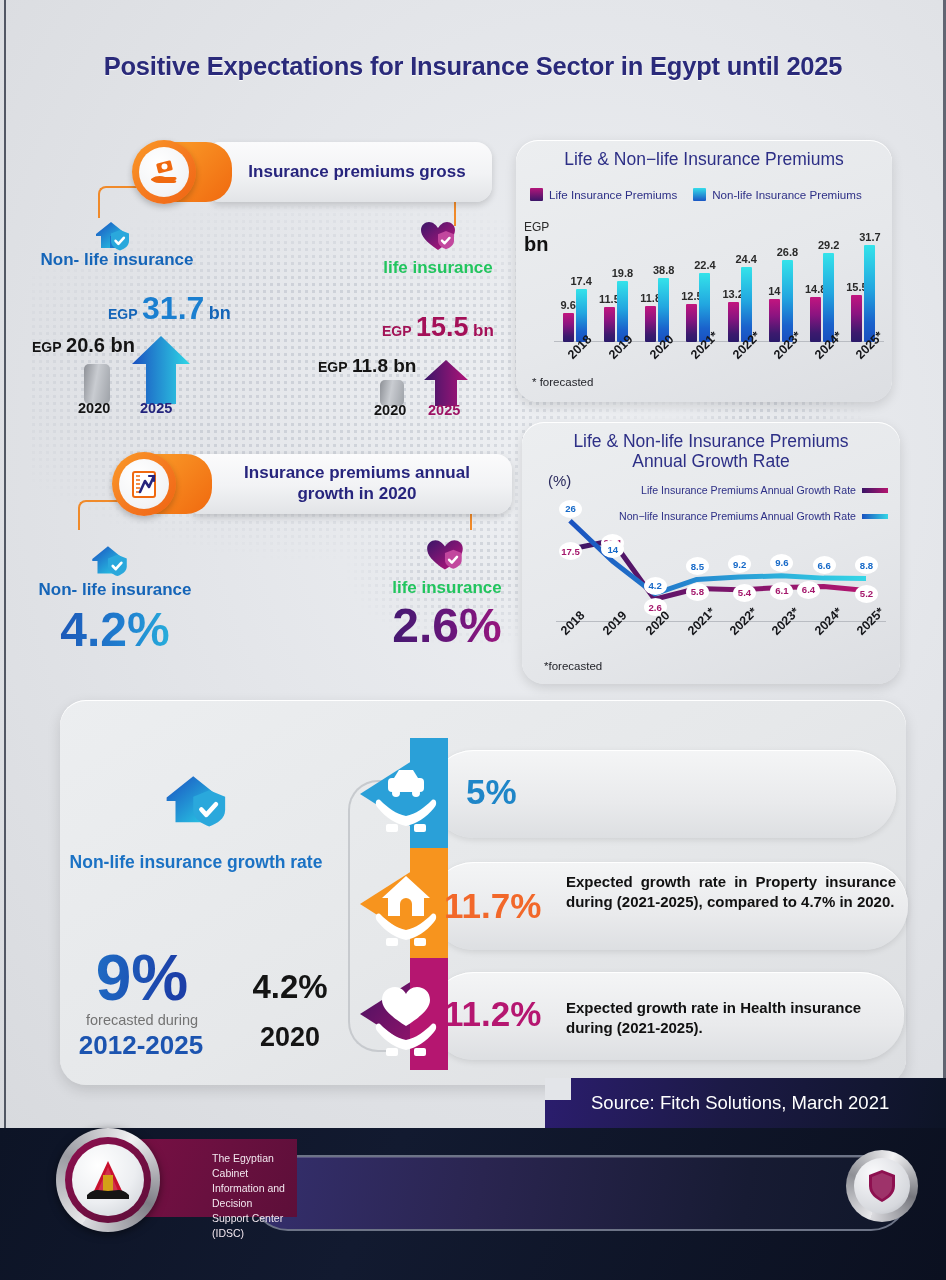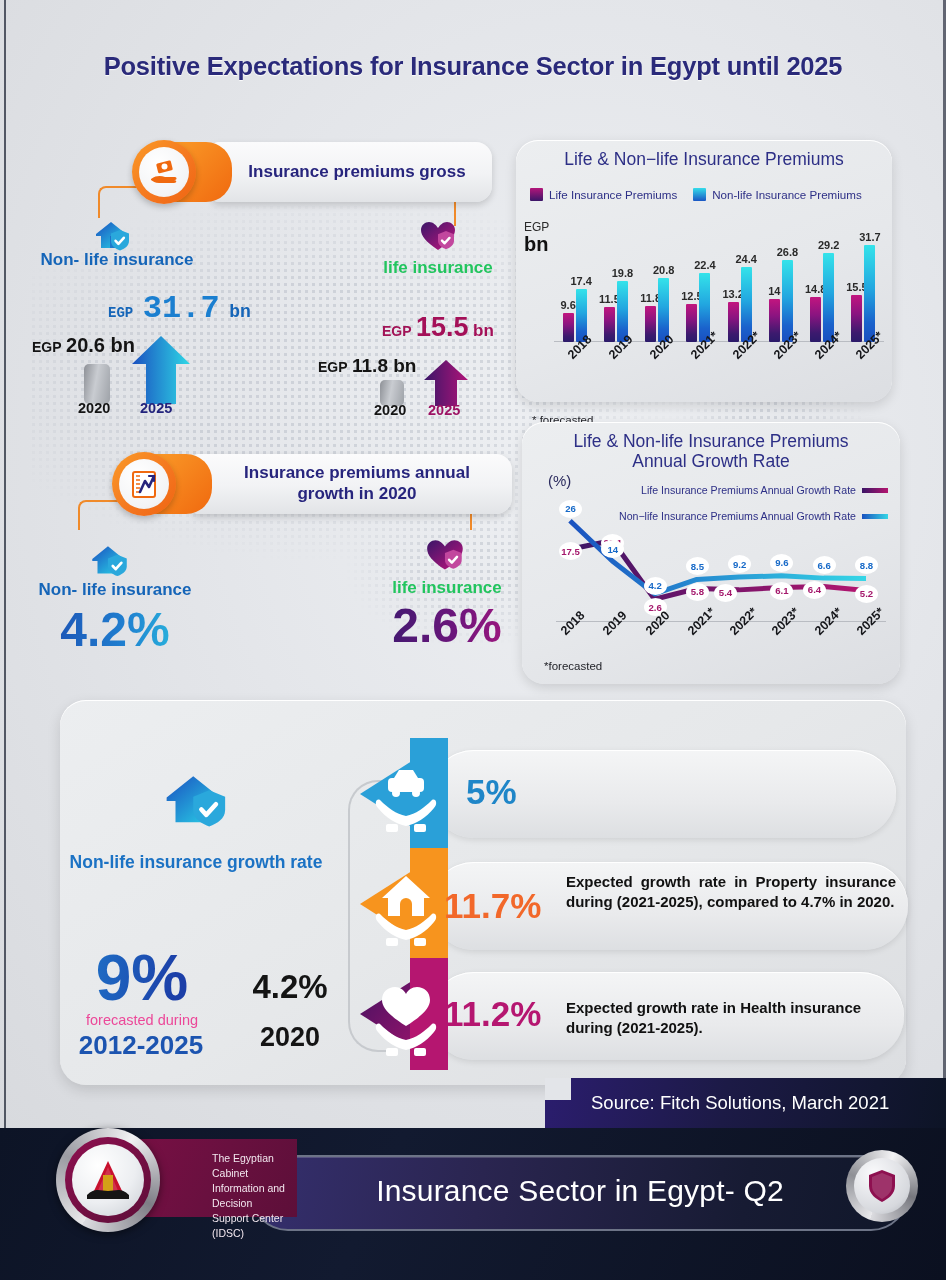--- a/index.html
+++ b/index.html
@@ -212,21 +212,21 @@
             <stop offset="1" stop-color="#2ad6e8"></stop>
           </linearGradient>
         </defs>
       <path d="M6 20 L21 8 L36 20 L36 22 L31 22 L31 34 L11 34 L11 22 L6 22 Z" fill="url(#gH1)"></path>
       <path d="M20 22 h10 v12 h-10 z" fill="#1a4fc0" opacity=".55"></path>
       <path d="M30 16 l9 3.6 v7.4 c0 5-4.4 7.8-9 9.4 -4.6-1.6-9-4.4-9-9.4 v-7.4 z" fill="#2aa8dc"></path>
       <path d="M25.6 26.8 l2.8 3 5.4-6" stroke="#fff" stroke-width="2.6" fill="none" stroke-linecap="round" stroke-linejoin="round"></path>
     </svg>
   </div>
   <div class="grp-label blue-label" style="left:22px;top:250px;width:190px;text-align:center;">Non- life insurance</div>
-  <div class="big-val" style="left:108px;top:290px;font-family:Liberation Mono, monospace;">
+  <div class="big-val" style="left:108px;top:290px;">
     <span class="egp" style="color:#1565b8;">EGP</span>
     <span style="font-size:32px;color:#1b7fd0;">31.7</span>
     <span style="font-size:18px;color:#1565b8;">bn</span>
   </div>
   <div class="big-val" style="left:32px;top:334px;">
     <span class="egp" style="color:#141414;">EGP</span>
     <span style="font-size:20px;color:#141414;">20.6 bn</span>
   </div>
   <div class="greybox" style="left:84px;top:364px;"></div>
   <div class="arrow" style="left:132px;top:336px;">
@@ -340,21 +340,21 @@
           <div class="bar-val" style="left: 1.625px; top: 86.6353px; width: 25px;">9.6</div>
           <div class="bar bar-non" style="left: 21.625px; width: 11px; height: 53.2235px;"></div>
           <div class="bar-val" style="left: 14.625px; top: 62.7765px; width: 25px;">17.4</div>
           <div class="bar bar-life" style="left: 49.875px; width: 11px; height: 35.1765px;"></div>
           <div class="bar-val" style="left: 42.875px; top: 80.8235px; width: 25px;">11.5</div>
           <div class="bar bar-non" style="left: 62.875px; width: 11px; height: 60.5647px;"></div>
           <div class="bar-val" style="left: 55.875px; top: 55.4353px; width: 25px;">19.8</div>
           <div class="bar bar-life" style="left: 91.125px; width: 11px; height: 36.0941px;"></div>
           <div class="bar-val" style="left: 84.125px; top: 79.9059px; width: 25px;">11.8</div>
           <div class="bar bar-non" style="left: 104.125px; width: 11px; height: 63.6235px;"></div>
-          <div class="bar-val" style="left: 97.125px; top: 52.3765px; width: 25px;">20.8</div>
+          <div class="bar-val" style="left: 97.125px; top: 52.3765px; width: 25px;">38.8</div>
           <div class="bar bar-life" style="left: 132.375px; width: 11px; height: 38.2353px;"></div>
           <div class="bar-val" style="left: 125.375px; top: 77.7647px; width: 25px;">12.5</div>
           <div class="bar bar-non" style="left: 145.375px; width: 11px; height: 68.5176px;"></div>
           <div class="bar-val" style="left: 138.375px; top: 47.4824px; width: 25px;">22.4</div>
           <div class="bar bar-life" style="left: 173.625px; width: 11px; height: 40.3765px;"></div>
           <div class="bar-val" style="left: 166.625px; top: 75.6235px; width: 25px;">13.2</div>
           <div class="bar bar-non" style="left: 186.625px; width: 11px; height: 74.6353px;"></div>
           <div class="bar-val" style="left: 179.625px; top: 41.3647px; width: 25px;">24.4</div>
           <div class="bar bar-life" style="left: 214.875px; width: 11px; height: 42.8235px;"></div>
           <div class="bar-val" style="left: 207.875px; top: 73.1765px; width: 25px;">14</div>
@@ -373,21 +373,21 @@
     <div id="xlabs1" style="position:absolute;left:38px;top:208px;width:330px;height:44px;">
         <div class="xlab" style="left: 10.625px; top: 4px;">2018</div>
         <div class="xlab" style="left: 51.875px; top: 4px;">2019</div>
         <div class="xlab" style="left: 93.125px; top: 4px;">2020</div>
         <div class="xlab" style="left: 134.375px; top: 4px;">2021*</div>
         <div class="xlab" style="left: 175.625px; top: 4px;">2022*</div>
         <div class="xlab" style="left: 216.875px; top: 4px;">2023*</div>
         <div class="xlab" style="left: 258.125px; top: 4px;">2024*</div>
         <div class="xlab" style="left: 299.375px; top: 4px;">2025*</div>
       </div>
-    <div class="foot-note" style="left:16px;top:236px;margin-top:38px;">* forecasted</div>
+    <div class="foot-note" style="left:16px;top:236px;">* forecasted</div>
   </div>
 
   <div class="card" style="left:522px;top:422px;width:378px;height:262px;">
     <div class="card-title">Life &amp; Non-life Insurance Premiums</div>
     <div style="text-align:center;color:#2d2f86;font-size:17.5px;line-height:1.16;">Annual Growth Rate</div>
     <div style="position:absolute;left:26px;top:50px;font-size:15px;color:#2b2b5e;">(%)</div>
 
     <div style="position:absolute;left:96px;top:62px;width:270px;display:flex;justify-content:flex-end;align-items:center;gap:6px;">
       <span style="font-size:10.6px;color:#2d2f86;">Life Insurance Premiums Annual Growth Rate</span>
       <span style="width:26px;height:5px;background:linear-gradient(90deg,#3b1566,#b4156f);display:inline-block;"></span>
@@ -410,23 +410,23 @@
             </linearGradient>
           </defs>
           <path d="M14 55.25 L56.285714285714285 46.52142857142857 L98.57142857142857 105.27142857142857 L140.85714285714286 94.52857142857142 L183.14285714285714 95.87142857142857 L225.42857142857142 93.52142857142857 L267.7142857142857 92.5142857142857 L310 96.54285714285714" stroke="url(#gl0)" stroke-width="5" fill="none" stroke-linejoin="round"></path>
           <path d="M14 26.714285714285708 L56.285714285714285 67 L98.57142857142857 99.9 L140.85714285714286 85.46428571428572 L183.14285714285714 83.11428571428571 L225.42857142857142 81.77142857142857 L267.7142857142857 84.12142857142857 L310 84.45714285714286" stroke="url(#gl1)" stroke-width="5" fill="none" stroke-linejoin="round"></path>
         </svg>
       <div id="ptlabs2">
           <div class="pt-lab pt-life" style="left: 3px; top: 48.25px;">17.5</div>
           <div class="pt-lab pt-life" style="left: 45.2857px; top: 39.5214px;">20.1</div>
           <div class="pt-lab pt-life" style="left: 87.5714px; top: 104.271px;">2.6</div>
           <div class="pt-lab pt-life" style="left: 129.857px; top: 88.5286px;">5.8</div>
-          <div class="pt-lab pt-life" style="left: 158px; top: 89.8714px;">5.4</div>
+          <div class="pt-lab pt-life" style="left: 177px; top: 89.8714px;">5.4</div>
           <div class="pt-lab pt-life" style="left: 214.429px; top: 87.5214px;">6.1</div>
-          <div class="pt-lab pt-life" style="left: 247px; top: 86.5143px;">6.4</div>
+          <div class="pt-lab pt-life" style="left: 241px; top: 86.5143px;">6.4</div>
           <div class="pt-lab pt-life" style="left: 299px; top: 90.5429px;">5.2</div>
           <div class="pt-lab pt-non" style="left: 3px; top: 5.71429px;">26</div>
           <div class="pt-lab pt-non" style="left: 45.2857px; top: 46px;">14</div>
           <div class="pt-lab pt-non" style="left: 87.5714px; top: 82.9px;">4.2</div>
           <div class="pt-lab pt-non" style="left: 129.857px; top: 63.4643px;">8.5</div>
           <div class="pt-lab pt-non" style="left: 172.143px; top: 61.1143px;">9.2</div>
           <div class="pt-lab pt-non" style="left: 214.429px; top: 59.7714px;">9.6</div>
           <div class="pt-lab pt-non" style="left: 256.714px; top: 62.1214px;">6.6</div>
           <div class="pt-lab pt-non" style="left: 299px; top: 62.4571px;">8.8</div>
         </div>
@@ -450,21 +450,21 @@
   <div style="position:absolute;left:156px;top:762px;">
     <svg width="78" height="78" viewBox="0 0 44 44">
       <path d="M6 20 L21 8 L36 20 L36 22 L31 22 L31 34 L11 34 L11 22 L6 22 Z" fill="url(#gH1)"></path>
       <path d="M30 16 l9 3.6 v7.4 c0 5-4.4 7.8-9 9.4 -4.6-1.6-9-4.4-9-9.4 v-7.4 z" fill="#2aa8dc"></path>
       <path d="M25.6 26.8 l2.8 3 5.4-6" stroke="#fff" stroke-width="2.6" fill="none" stroke-linecap="round" stroke-linejoin="round"></path>
     </svg>
   </div>
   <div style="position:absolute;left:46px;top:852px;width:300px;text-align:center;font-size:17.5px;font-weight:bold;color:#1b72c4;">Non-life insurance growth rate</div>
 
   <div style="position:absolute;left:62px;top:946px;width:160px;text-align:center;font-size:64px;font-weight:bold;background:linear-gradient(100deg,#1f7fd0 0%,#1c3fa8 70%);-webkit-background-clip:text;background-clip:text;color:transparent;line-height:1;">9%</div>
-  <div style="position:absolute;left:62px;top:1012px;width:160px;text-align:center;font-size:14.5px;color:#ec4899;">forecasted during</div>
+  <div style="position:absolute;left:62px;top:1012px;width:160px;text-align:center;font-size:14.5px;color:#737373;">forecasted during</div>
   <div style="position:absolute;left:46px;top:1030px;width:190px;text-align:center;font-size:26px;font-weight:bold;color:#1c54b0;">2012-2025</div>
   <div style="position:absolute;left:230px;top:968px;width:120px;text-align:center;font-size:33px;font-weight:bold;color:#141414;">4.2%</div>
   <div style="position:absolute;left:230px;top:1022px;width:120px;text-align:center;font-size:27px;font-weight:bold;color:#141414;">2020</div>
 
   <div class="brace" style="left:348px;top:780px;width:44px;height:268px;"></div>
 
   <div class="row-pill" style="left:430px;top:750px;width:466px;"></div>
   <div style="position:absolute;left:356px;top:736px;">
     <svg width="116" height="116" viewBox="0 0 116 116">
       <path d="M4 58 L92 2 L92 114 Z" fill="#2aa0d8"></path>
@@ -518,21 +518,20 @@
       </g>
     </svg>
   </div>
   <div class="row-pct" style="left:444px;top:994px;color:#b51670;">11.2%</div>
   <div class="row-txt" style="left:566px;top:998px;width:322px;text-align:left;">Expected growth rate in Health insurance during (2021-2025).</div>
 
   <div class="source-bar">Source: Fitch Solutions, March 2021</div>
   <div class="source-notch"></div>
   <div class="footer"></div>
   <div class="foot-title-bar"></div>
-  <div class="foot-title">Insurance Sector in Egypt- Q2</div>
 
   <div class="idsc-plate">
     <div>The Egyptian Cabinet</div>
     <div>Information and Decision</div>
     <div>Support Center (IDSC)</div>
   </div>
   <div class="idsc-ring">
     <div class="r2"></div>
     <div class="r3">
       <svg width="54" height="54" viewBox="0 0 54 54">

